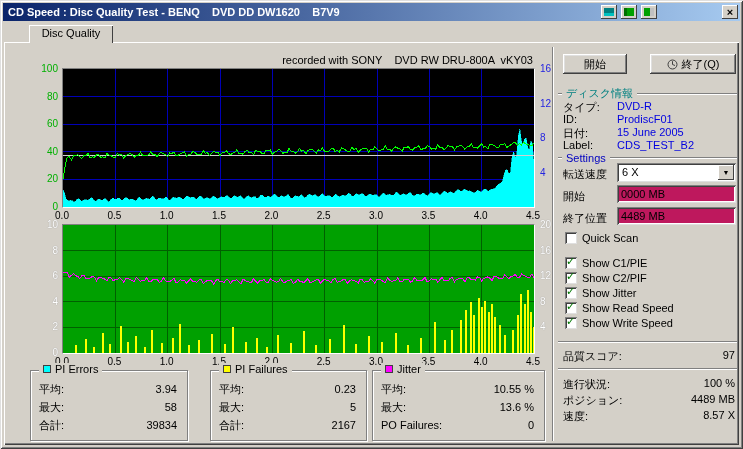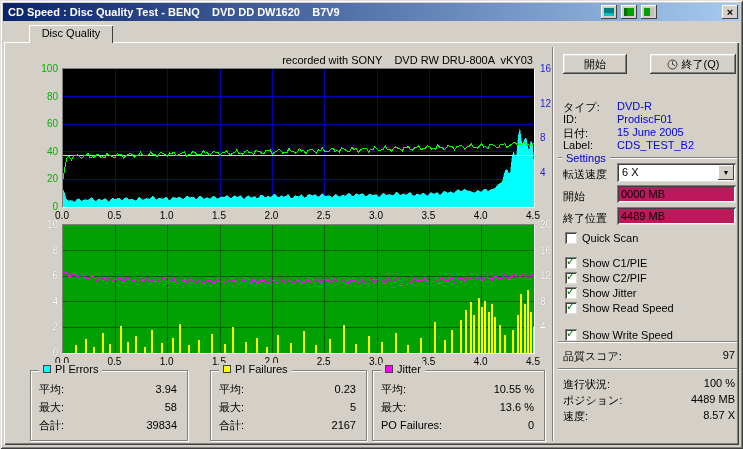--- a/index.html
+++ b/index.html
@@ -206,20 +206,25 @@
   </div>
   <div class="btn" style="left:650px;top:54px;width:86px;height:20px;">
     <svg width="11" height="11" viewBox="0 0 11 11">
         <circle cx="5.5" cy="5.5" r="4.5" fill="none" stroke="#404040"></circle>
         <line x1="5.5" y1="5.5" x2="5.5" y2="2.2" stroke="#404040"></line>
         <line x1="5.5" y1="5.5" x2="8" y2="6.5" stroke="#404040"></line>
       </svg>
     <span>終了(Q)</span>
   </div>
 
+  <div class="sec-header" style="left:558px;top:86px;width:179px;">
+    <span class="etch lead"></span>
+    <span style="color:#008080;">ディスク情報</span>
+    <span class="etch fill"></span>
+  </div>
 
   <div class="sec-header" style="left:558px;top:152px;width:179px;">
     <span class="etch lead"></span>
     <span style="color:#0000c0;">Settings</span>
     <span class="etch fill"></span>
   </div>
 
   <span class="lbl" style="left:563px;top:167px;">転送速度</span>
   <div id="combo" style="left:617px;top:163px;width:119px;height:19px;">
     <span class="cval">6 X</span>
@@ -357,21 +362,21 @@
       <span>Show C2/PIF</span>
     </div>
     <div class="cb-row" style="left: 565px; top: 287px;">
       <span class="cbox checked"></span>
       <span>Show Jitter</span>
     </div>
     <div class="cb-row" style="left: 565px; top: 302px;">
       <span class="cbox checked"></span>
       <span>Show Read Speed</span>
     </div>
-    <div class="cb-row" style="left: 565px; top: 317px; margin-top: 12px;">
+    <div class="cb-row" style="left: 565px; top: 317px;">
       <span class="cbox checked"></span>
       <span>Show Write Speed</span>
     </div>
     <span class="lbl" style="left: 563px; top: 349px;">品質スコア:</span>
     <span class="val-right" style="left: 630px; top: 349px; width: 105px;">97</span>
     <span class="lbl" style="left: 563px; top: 377px;">進行状況:</span>
     <span class="val-right" style="left: 630px; top: 377px; width: 105px;">100 %</span>
     <span class="lbl" style="left: 563px; top: 393px;">ポジション:</span>
     <span class="val-right" style="left: 630px; top: 393px; width: 105px;">4489 MB</span>
     <span class="lbl" style="left: 563px; top: 409px;">速度:</span>

